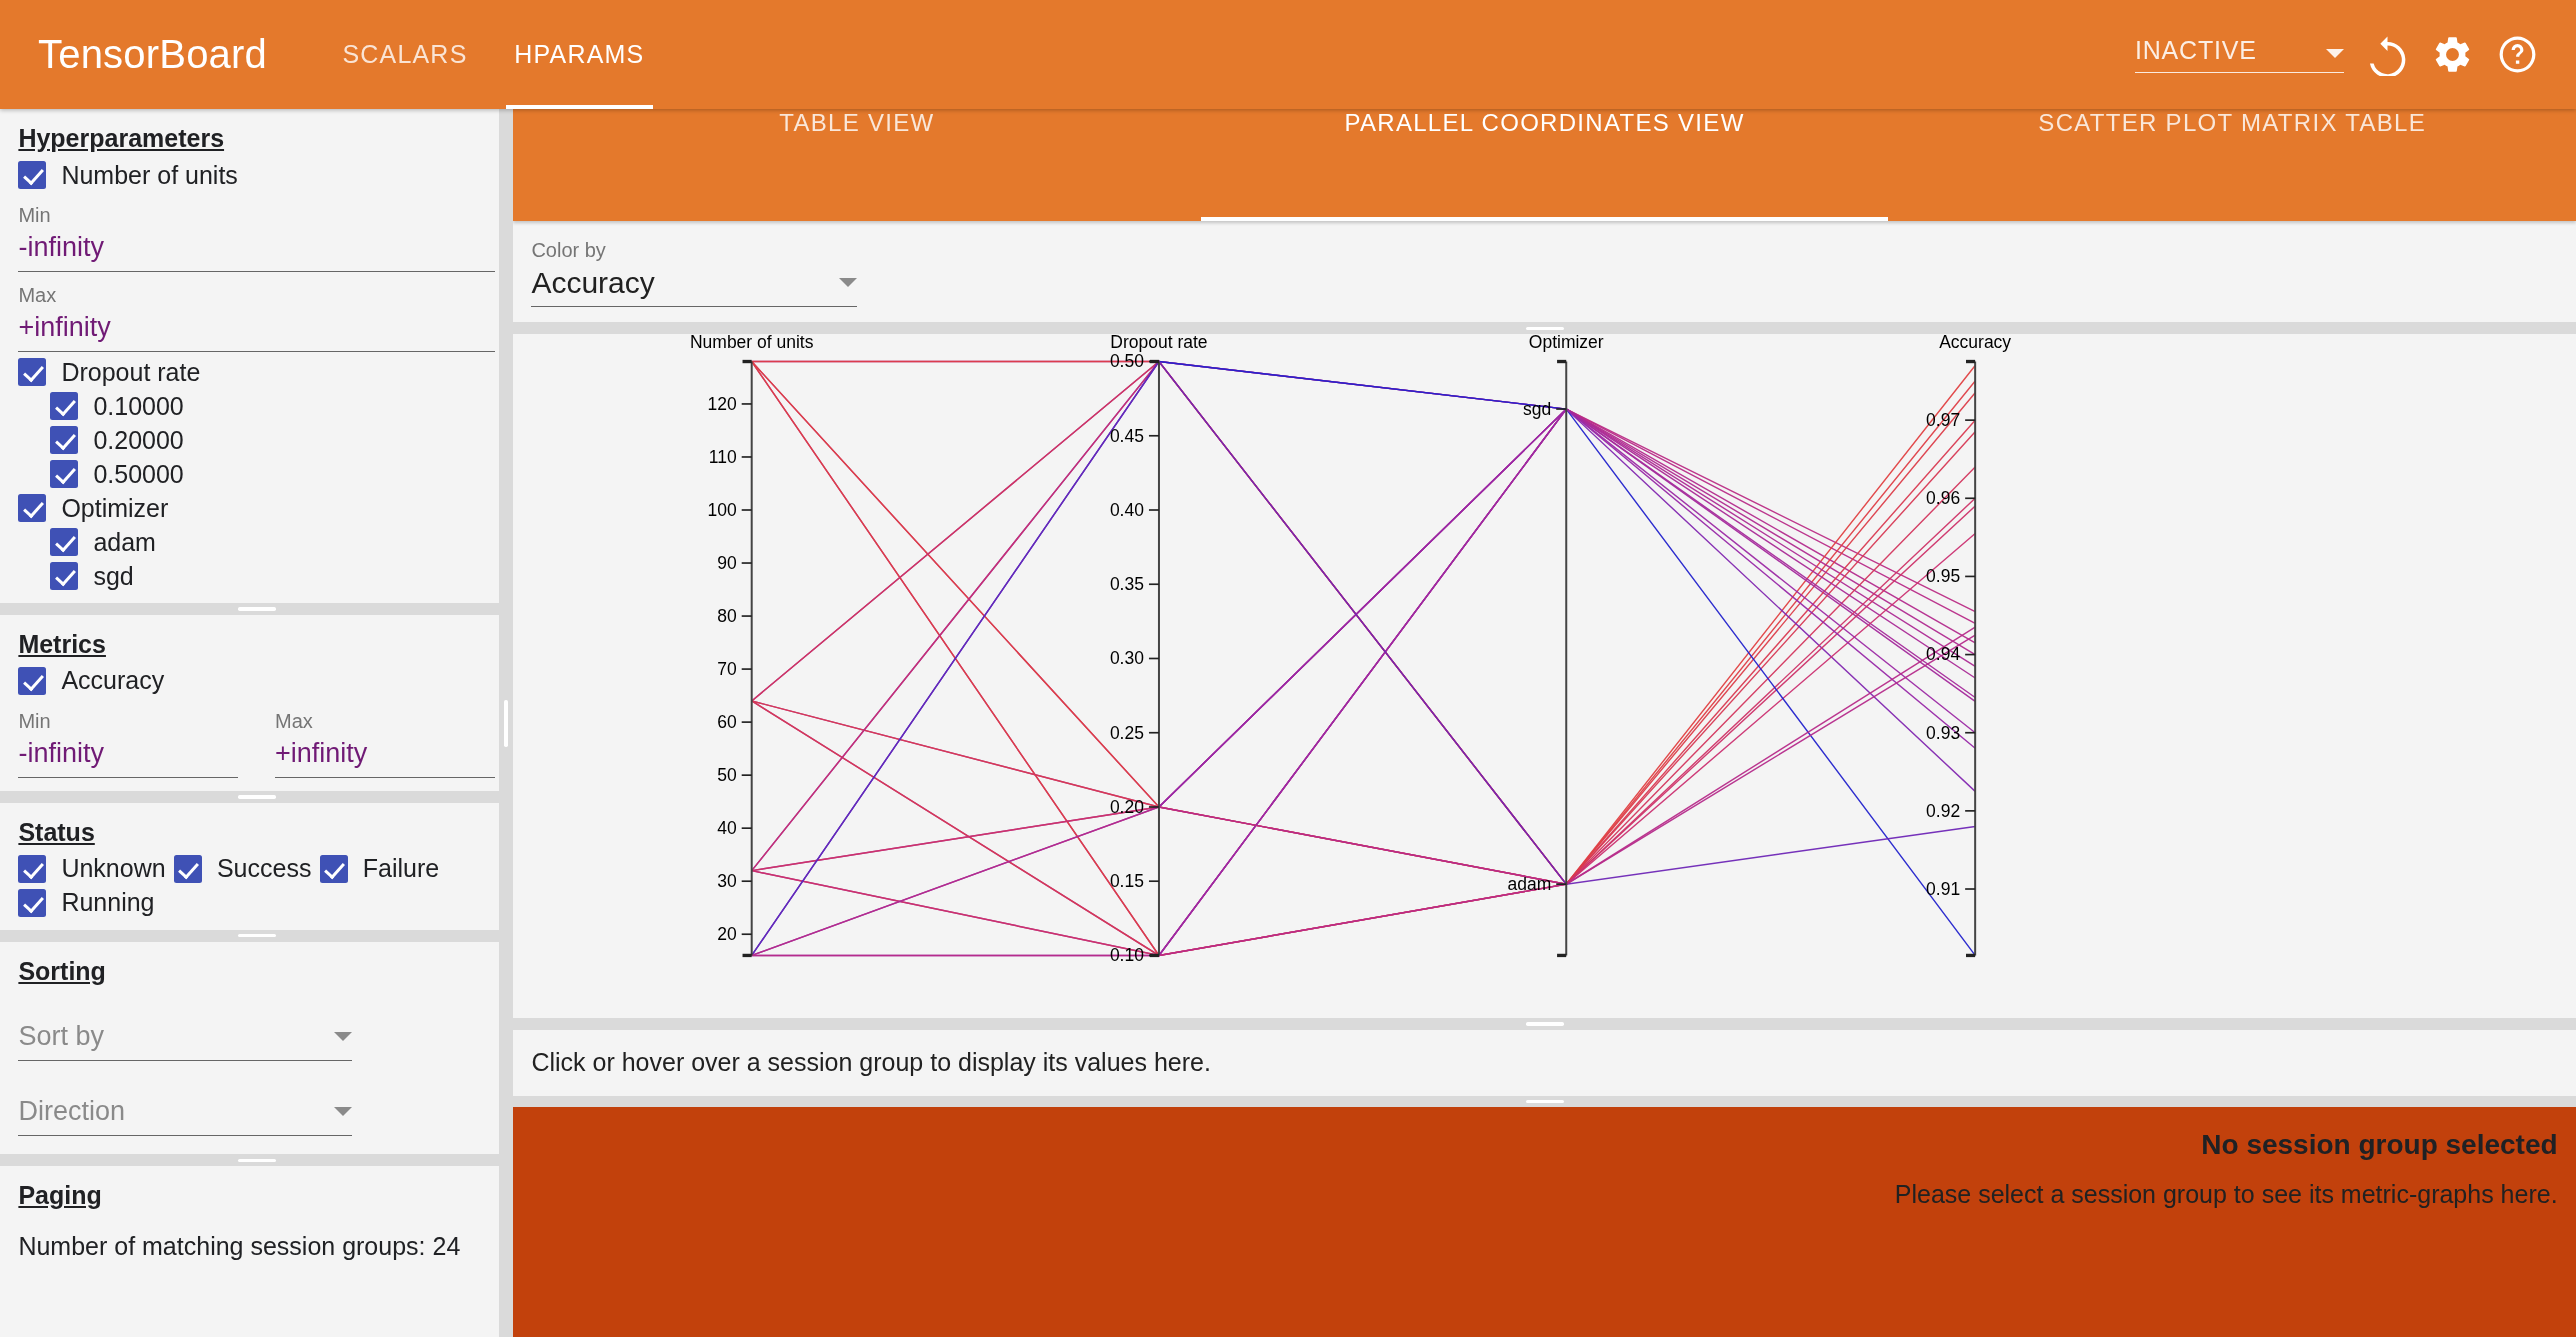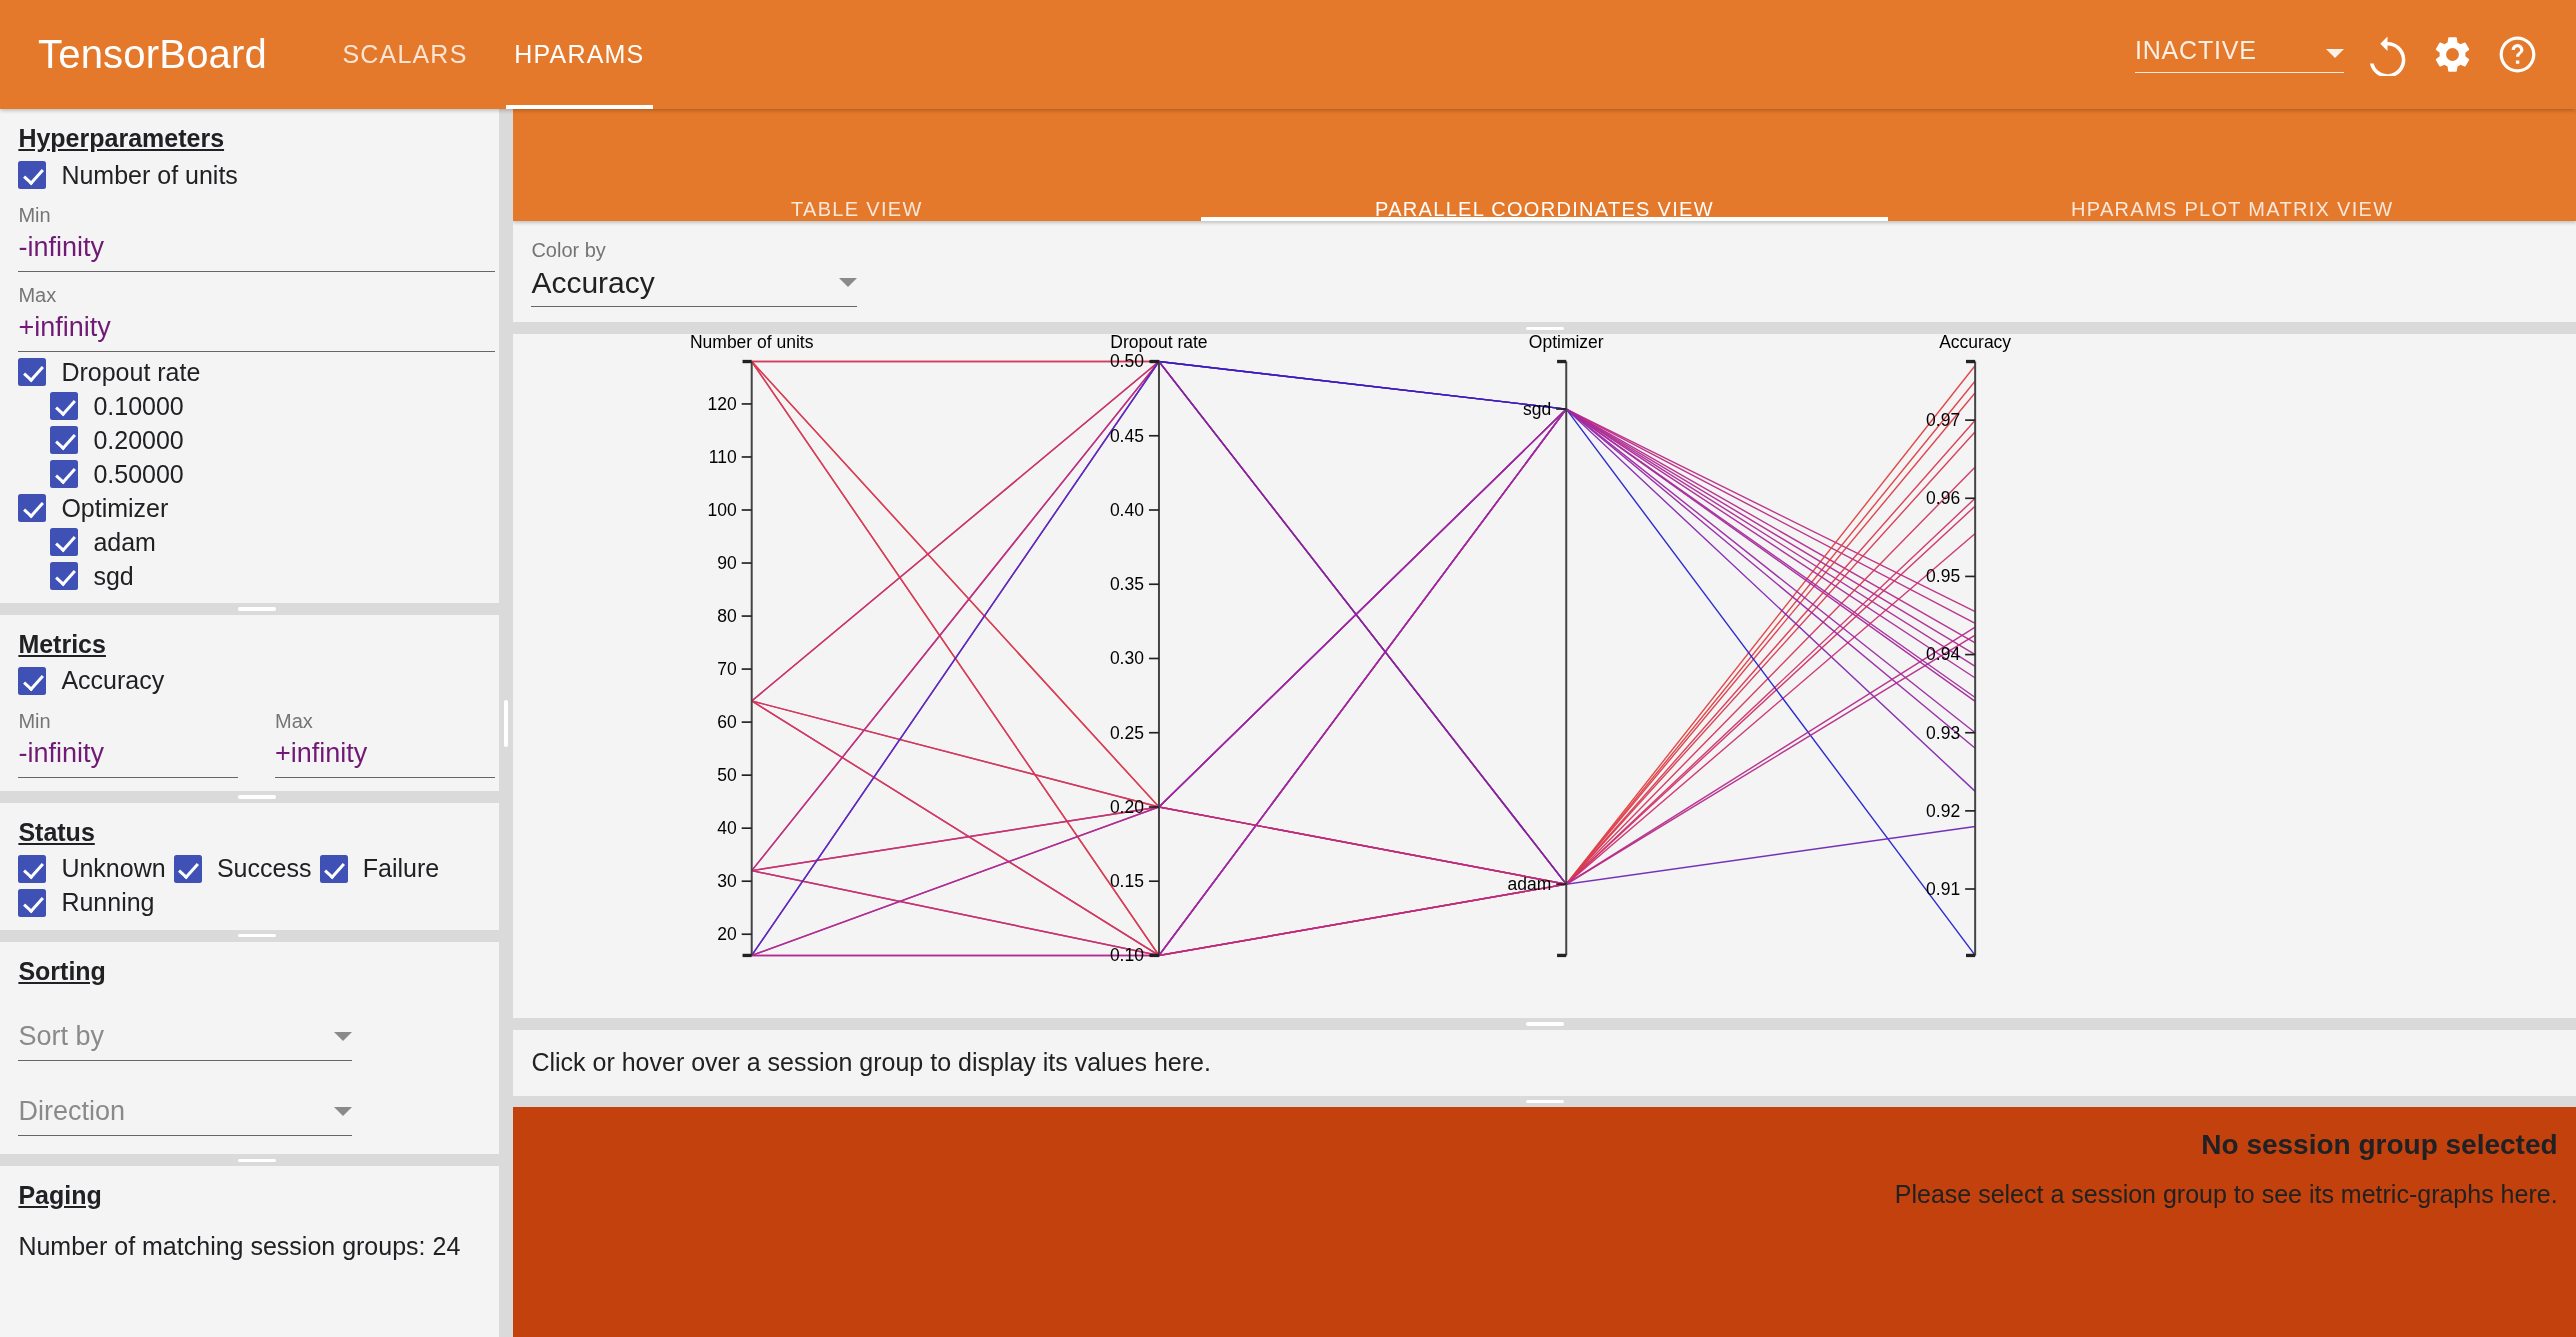--- a/index.html
+++ b/index.html
@@ -180,23 +180,23 @@
     height: 112px;
     background: #e4792c;
     display: flex;
     align-items: stretch;
     box-shadow: 0 1.7px 3.3px rgba(0,0,0,0.2);
     position: relative;
     z-index: 3;
   }
   .tab {
     flex: 1;
-    display: flex; align-items: flex-end; justify-content: center;
+    display: flex; align-items: flex-start; justify-content: center;
     color: rgba(255,255,255,0.82);
-    font-size: 20px;
+    font-size: 24px;
     letter-spacing: 1.3px;
     position: relative;
     cursor: pointer;
   }
   .tab.active { color: #fff; }
   .tab.active::after {
     content: "";
     position: absolute;
     left: 0; right: 0; bottom: 0;
     height: 4.2px; background: #fff;
@@ -392,21 +392,21 @@
   <div id="main">
 
     <div id="tabbar">
       <div class="tab">
         <span>TABLE VIEW</span>
       </div>
       <div class="tab active">
         <span>PARALLEL COORDINATES VIEW</span>
       </div>
       <div class="tab">
-        <span>HPARAMS PLOT MATRIX VIEW</span>
+        <span>SCATTER PLOT MATRIX TABLE</span>
       </div>
     </div>
 
     <div id="colorby-bar">
       <div id="colorby">
         <div class="lbl">Color by</div>
         <div class="valrow">
           <span class="val">Accuracy</span>
           <span class="caret-grey"></span>
         </div>

